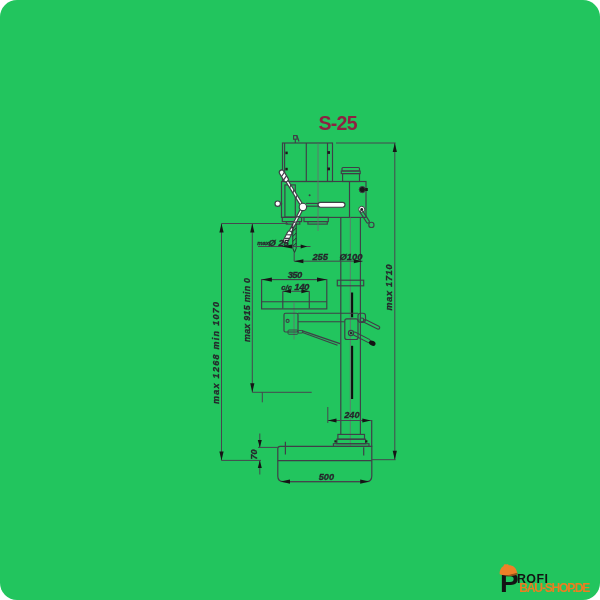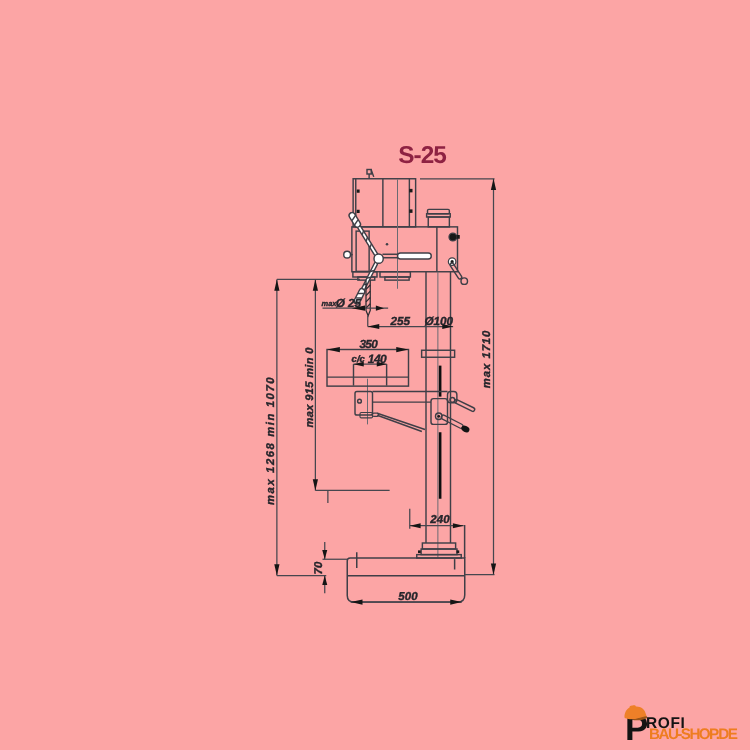--- a/index.html
+++ b/index.html
@@ -1,16 +1,16 @@
 <!DOCTYPE html>
 <html><head>
 <meta charset="utf-8">
 <style>
   html,body{margin:0;padding:0;background:#ffffff;}
-  #page{position:relative;width:600px;height:600px;background:#fca5a5;overflow:hidden;}
+  #page{position:relative;width:600px;height:600px;background:#22c55e;overflow:hidden;border-radius:17px;}
   svg{position:absolute;left:0;top:0;}
   text{font-family:"Liberation Sans", sans-serif;}
 </style>
 </head>
 <body>
 <div id="page">
 <svg width="600" height="600" viewBox="0 0 600 600" style="filter:blur(0.45px)">
 
   <text x="338" y="130" font-size="19.5" font-weight="bold" fill="#8e2242" text-anchor="middle" textLength="39">S-25</text>
 

